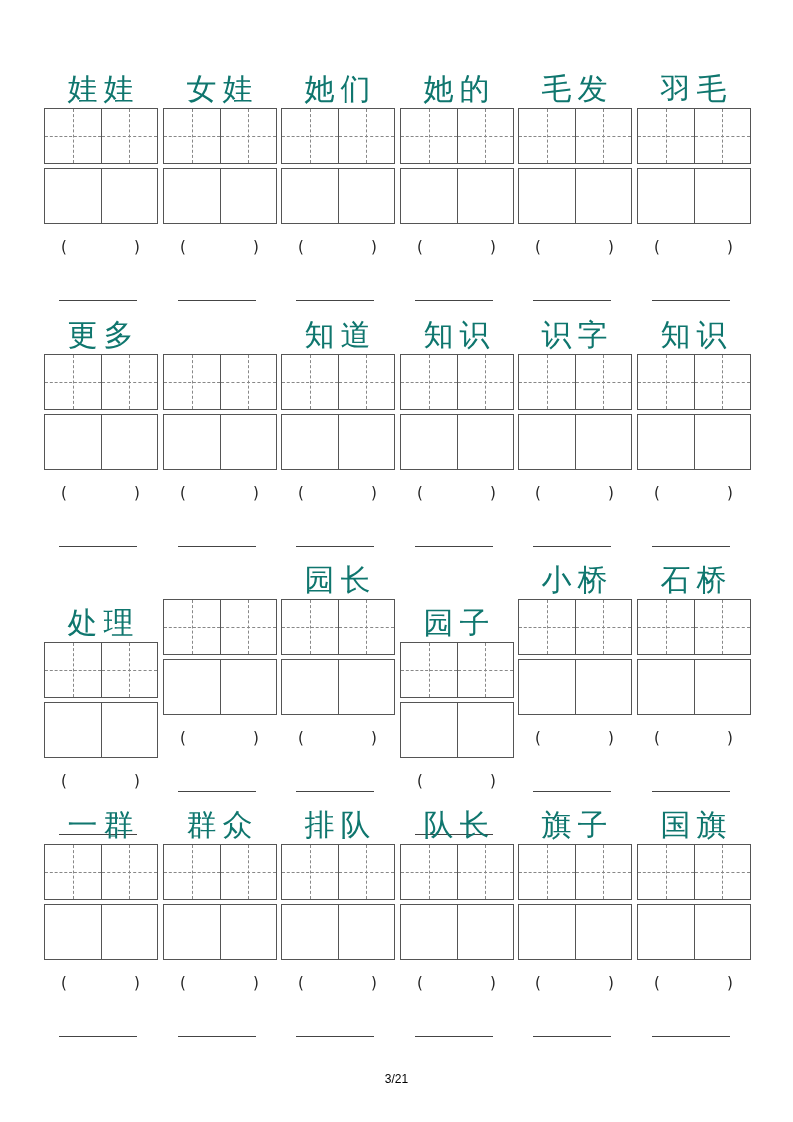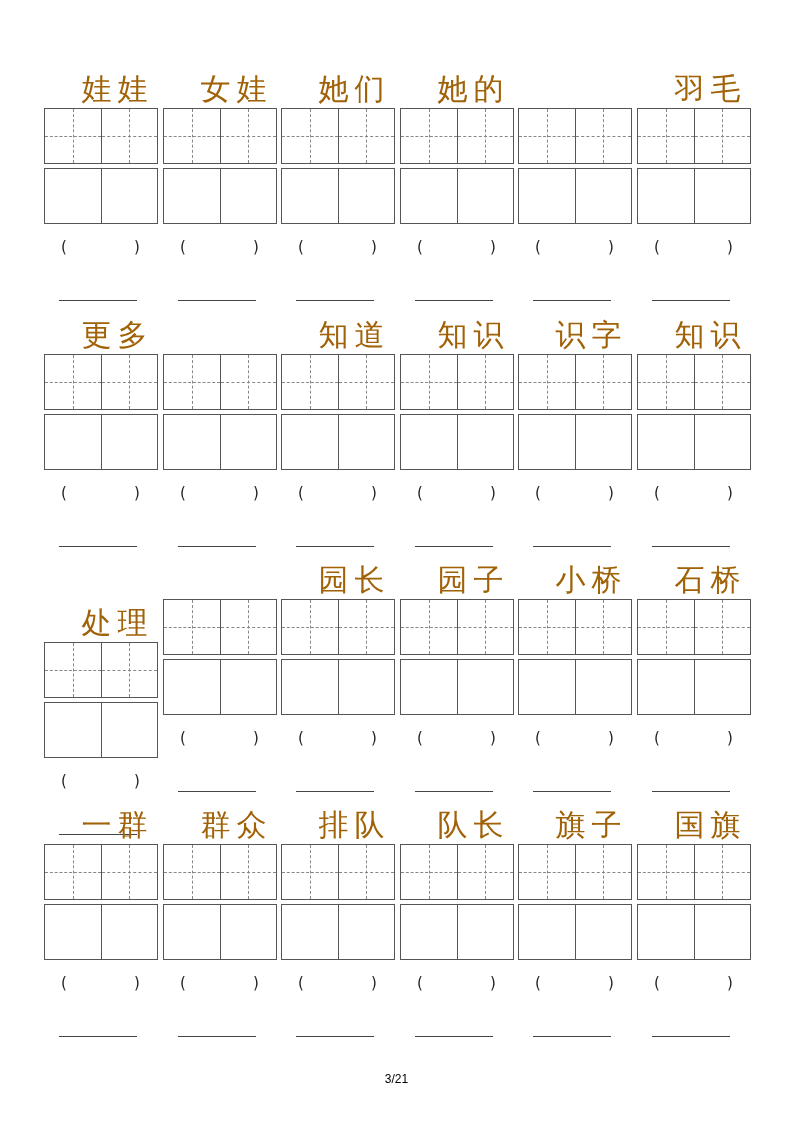--- a/index.html
+++ b/index.html
@@ -1,24 +1,24 @@
 <!DOCTYPE html>
 <html><head>
 <meta charset="utf-8">
 <style>
   html, body { margin: 0; padding: 0; background: #ffffff; }
   body { width: 793px; height: 1122px; position: relative; overflow: hidden;
          font-family: "DejaVu Serif", serif; color: #111; }
   .page { position: absolute; left: 0; top: 0; width: 793px; height: 1122px; }
   .section { position: absolute; left: 0; width: 793px; height: 245px; }
   .word { position: absolute; width: 115px; height: 245px; }
-  .word-label { position: absolute; left: 16px; width: 115px; top: -44px; height: 40px;
+  .word-label { position: absolute; left: 2px; width: 115px; top: -44px; height: 40px;
                 display: flex; justify-content: center; align-items: flex-end;
                 font-family: "DejaVu Serif", serif; font-size: 30px; letter-spacing: 6px;
-                line-height: 1; color: #a16207; }
+                line-height: 1; color: #0f766e; }
   .grid { position: absolute; left: 0; width: 114px; height: 56px;
           border: 1.5px solid #555; box-sizing: border-box; display: flex; }
   .grid.tian { top: 0; }
   .grid.blank { top: 60px; }
   .cell { position: relative; flex: 1; height: 100%; box-sizing: border-box; }
   .cell + .cell { border-left: 1.5px solid #555; }
   .tian .cell::before { content: ""; position: absolute; left: 50%; top: 0; bottom: 0;
           border-left: 1px dashed #888; }
   .tian .cell::after { content: ""; position: absolute; top: 50%; left: 0; right: 0;
           border-top: 1px dashed #888; }
@@ -94,20 +94,21 @@
       <div class="cell"></div>
       <div class="cell"></div>
     </div>
     <div class="pinyin-slot">
       <span class="paren-open">(</span>
       <span class="paren-close">)</span>
     </div>
     <div class="answer-line"></div>
   </div>
       <div class="word" style="left: 518px;">
+    <div class="word-label">毛发</div>
     <div class="grid tian">
       <div class="cell"></div>
       <div class="cell"></div>
     </div>
     <div class="grid blank">
       <div class="cell"></div>
       <div class="cell"></div>
     </div>
     <div class="pinyin-slot">
       <span class="paren-open">(</span>
@@ -270,21 +271,21 @@
     <div class="grid blank">
       <div class="cell"></div>
       <div class="cell"></div>
     </div>
     <div class="pinyin-slot">
       <span class="paren-open">(</span>
       <span class="paren-close">)</span>
     </div>
     <div class="answer-line"></div>
   </div>
-      <div class="word" style="left: 400px;">
+      <div class="word" style="left: 400px; margin-top: 43px;">
     <div class="word-label">园子</div>
     <div class="grid tian">
       <div class="cell"></div>
       <div class="cell"></div>
     </div>
     <div class="grid blank">
       <div class="cell"></div>
       <div class="cell"></div>
     </div>
     <div class="pinyin-slot">

